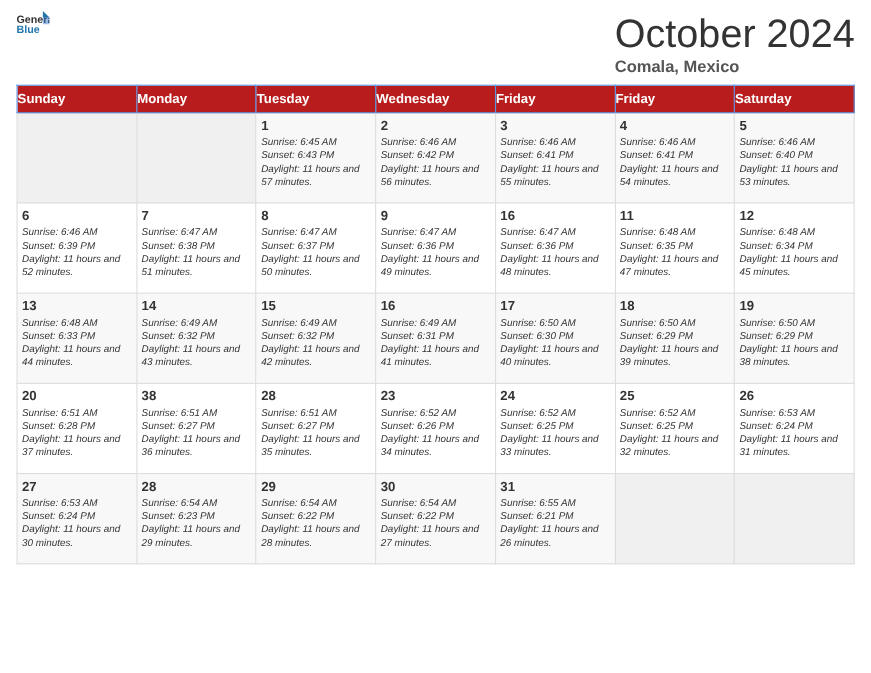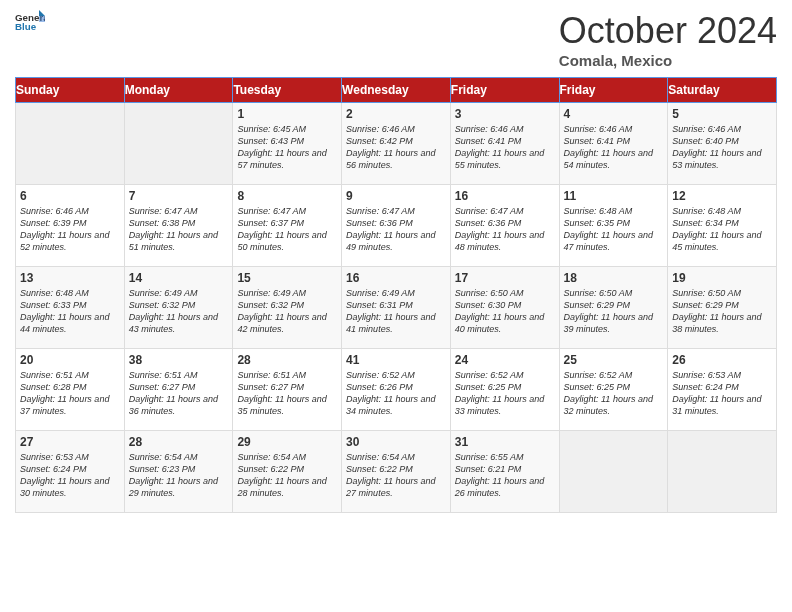--- a/index.html
+++ b/index.html
@@ -216,21 +216,21 @@
           </td>
           <td>
             <span class="day-num">38</span>
             <div class="day-info">Sunrise: 6:51 AM<br>Sunset: 6:27 PM<br>Daylight: 11 hours and 36 minutes.</div>
           </td>
           <td>
             <span class="day-num">28</span>
             <div class="day-info">Sunrise: 6:51 AM<br>Sunset: 6:27 PM<br>Daylight: 11 hours and 35 minutes.</div>
           </td>
           <td>
-            <span class="day-num">41</span>
+            <span class="day-num">23</span>
             <div class="day-info">Sunrise: 6:52 AM<br>Sunset: 6:26 PM<br>Daylight: 11 hours and 34 minutes.</div>
           </td>
           <td>
             <span class="day-num">24</span>
             <div class="day-info">Sunrise: 6:52 AM<br>Sunset: 6:25 PM<br>Daylight: 11 hours and 33 minutes.</div>
           </td>
           <td>
             <span class="day-num">25</span>
             <div class="day-info">Sunrise: 6:52 AM<br>Sunset: 6:25 PM<br>Daylight: 11 hours and 32 minutes.</div>
           </td>

